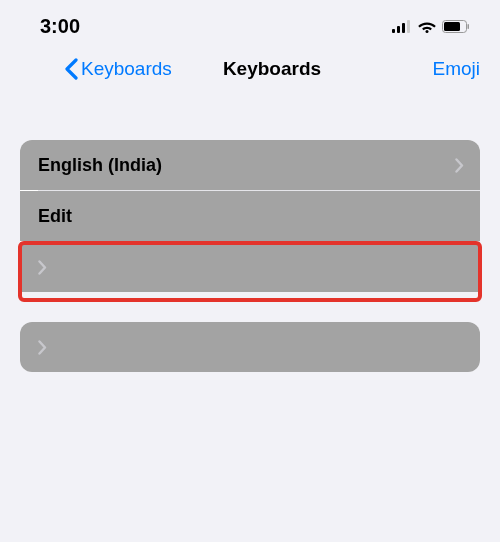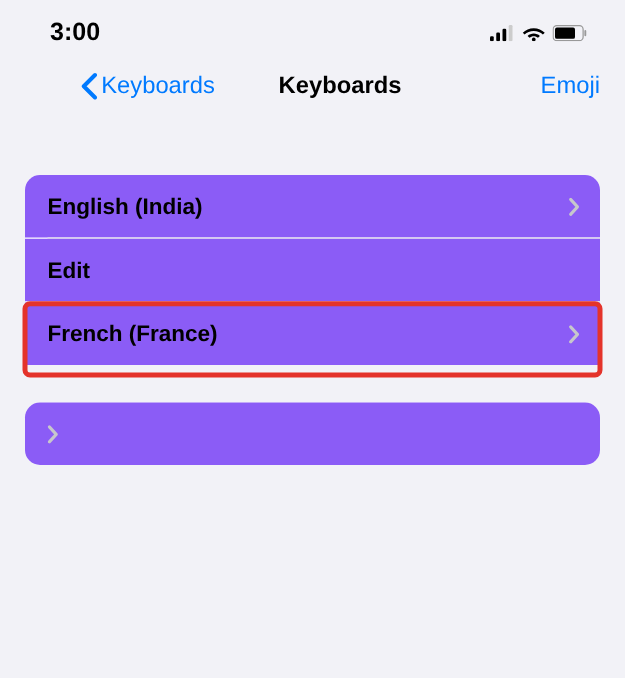--- a/index.html
+++ b/index.html
@@ -68,21 +68,21 @@
       background: #fff;
       border-radius: 12px;
       overflow: visible;
       position: relative;
     }
     .list-row {
       display: flex;
       justify-content: space-between;
       align-items: center;
       padding: 14px 16px 14px 18px;
-      background: #8b5cf6;
+      background: #a3a3a3;
       min-height: 50px;
     }
     .list-row:first-child {
       border-top-left-radius: 12px;
       border-top-right-radius: 12px;
     }
     .list-row:last-child {
       border-bottom-left-radius: 12px;
       border-bottom-right-radius: 12px;
     }
@@ -158,21 +158,20 @@
     <svg class="chevron" width="9" height="15" viewBox="0 0 9 15">
       <path d="M1.5 1.5 L7 7.5 L1.5 13.5" stroke="#c7c7cc" stroke-width="2.4" fill="none" stroke-linecap="round" stroke-linejoin="round"></path>
     </svg>
   </div>
   <div class="separator"></div>
   <div class="list-row list-row-bold">
     <span class="list-row-label">Edit</span>
   </div>
   <div class="separator"></div>
   <div class="list-row list-row-bold">
-    <span class="list-row-label">French (France)</span>
     <svg class="chevron" width="9" height="15" viewBox="0 0 9 15">
       <path d="M1.5 1.5 L7 7.5 L1.5 13.5" stroke="#c7c7cc" stroke-width="2.4" fill="none" stroke-linecap="round" stroke-linejoin="round"></path>
     </svg>
   </div>
   <div class="highlight-box"></div>
 </div>
 
 <div class="list-group single">
   <div class="list-row list-row-bold">
     <svg class="chevron" width="9" height="15" viewBox="0 0 9 15">

